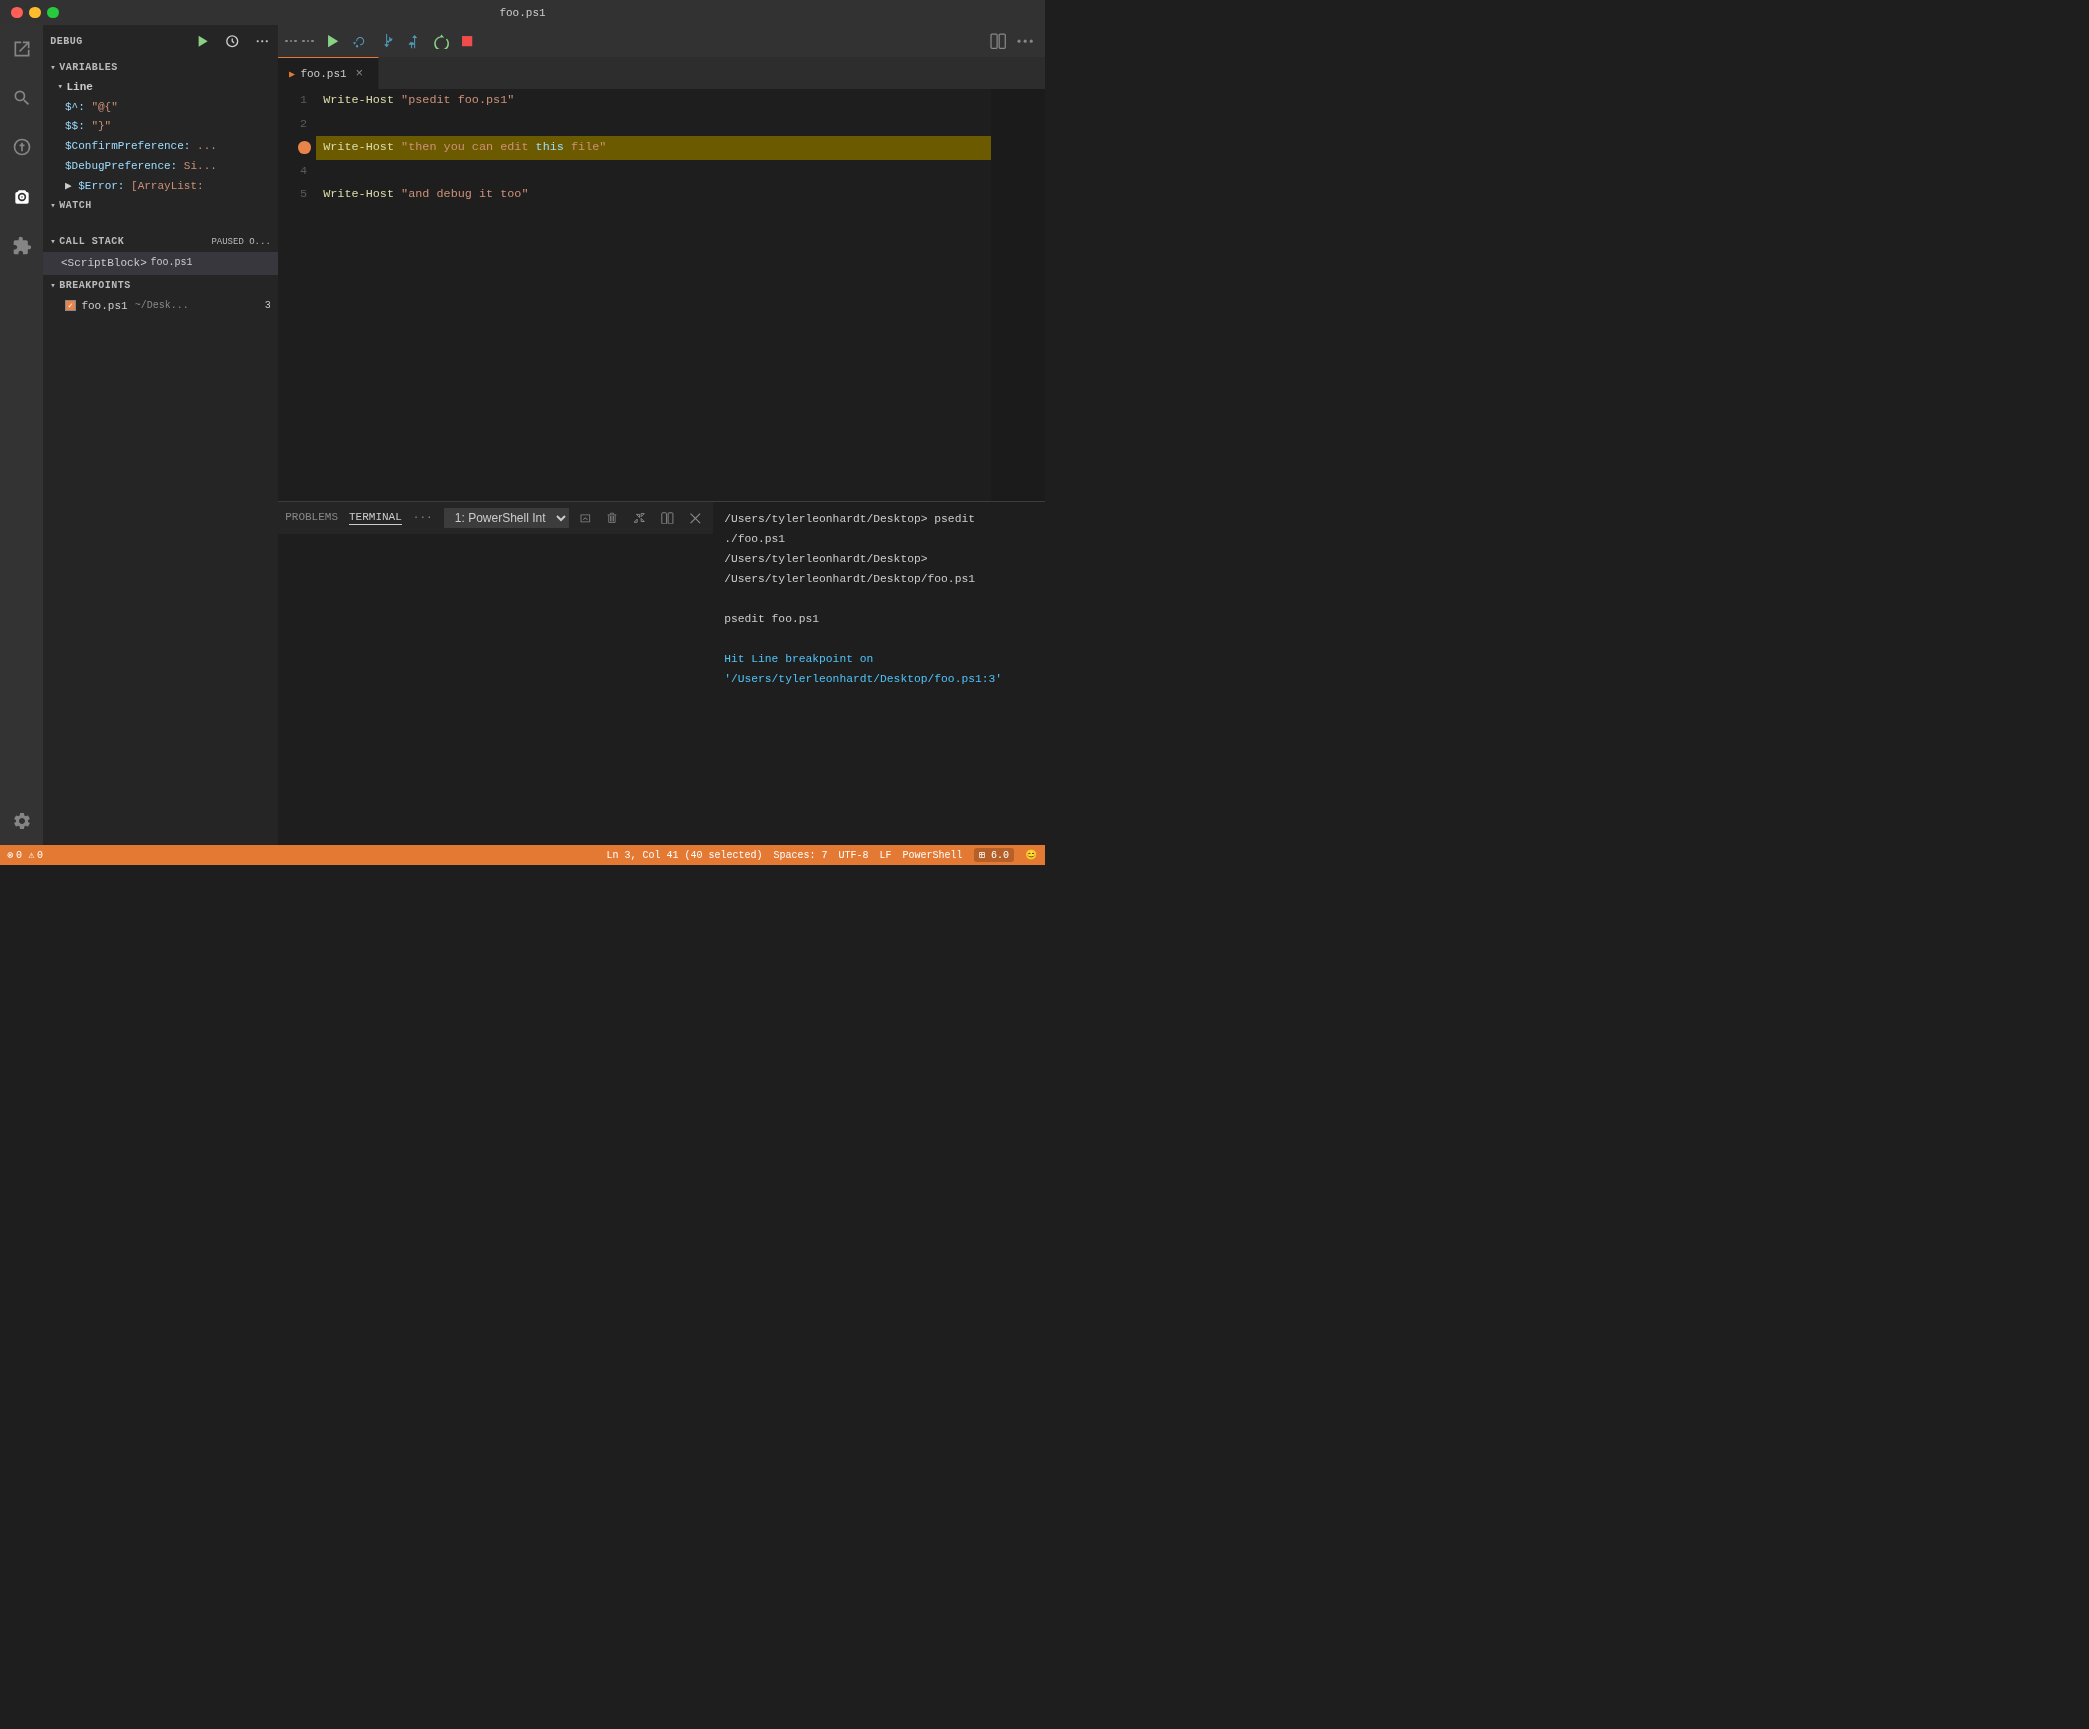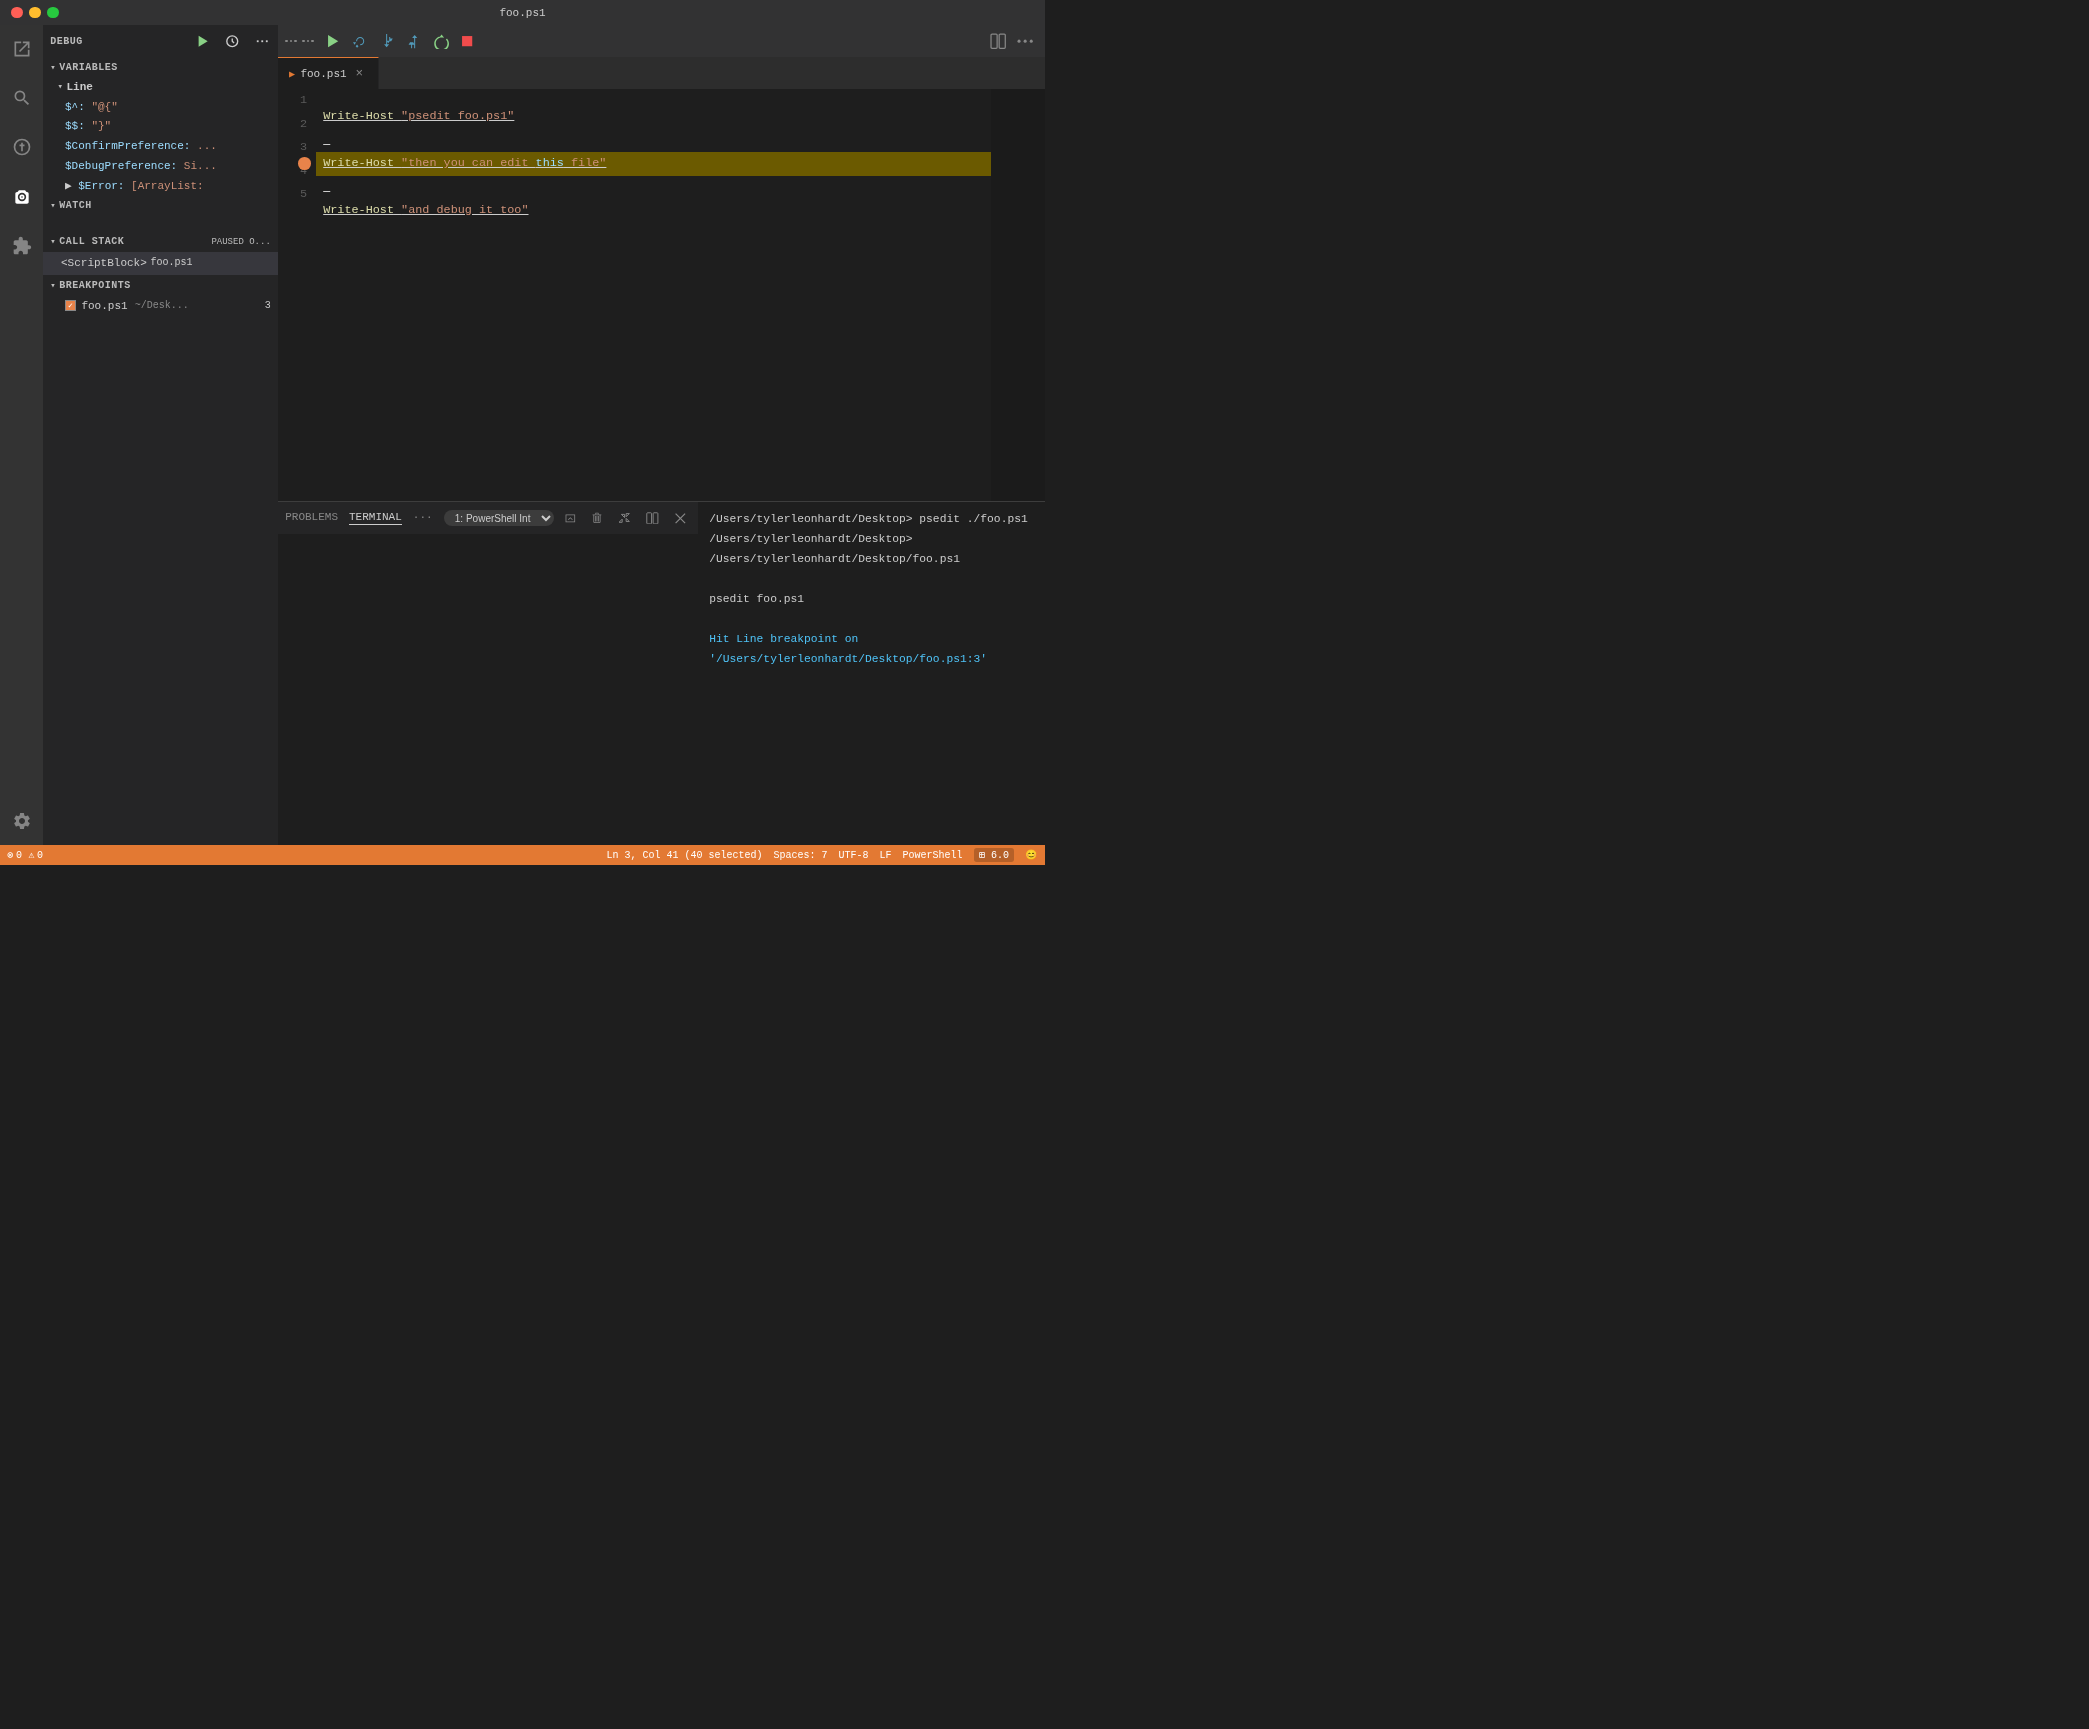--- a/index.html
+++ b/index.html
@@ -294,25 +294,24 @@
       padding-right: 9px;
       color: #5a5a5a;
       font-size: 11.8px;
       line-height: 23.5px;
       user-select: none;
       flex-shrink: 0;
     }
     .line-numbers .ln { display: block; }
     .code-area {
       flex: 1;
-      padding-top: 16px;
+      padding-top: 0;
       font-size: 11.8px;
       line-height: 23.5px;
       position: relative;
-      text-decoration: underline;
     }
     .code-line {
       display: flex;
       align-items: center;
       white-space: pre;
       position: relative;
       padding-left: 7.2px;
     }
     .code-line.highlighted {
       background: #6b5a00;
@@ -366,24 +365,24 @@
       width: 22px; height: 22px;
       display: flex; align-items: center; justify-content: center;
       cursor: pointer;
       color: #888;
       border-radius: 2.7px;
     }
     .terminal-dropdown {
       background: #3c3c3c;
       border: none;
       color: #cccccc;
-      font-size: 10px;
+      font-size: 12px;
       padding: 1.8px 7.2px;
       cursor: pointer;
-      border-radius: 8px;
+      border-radius: 1px;
     }
 
     .terminal-content {
       flex: 1;
       padding: 7.2px 11px;
       font-size: 11.3px;
       line-height: 20px;
       overflow-y: auto;
       color: #cccccc;
     }

